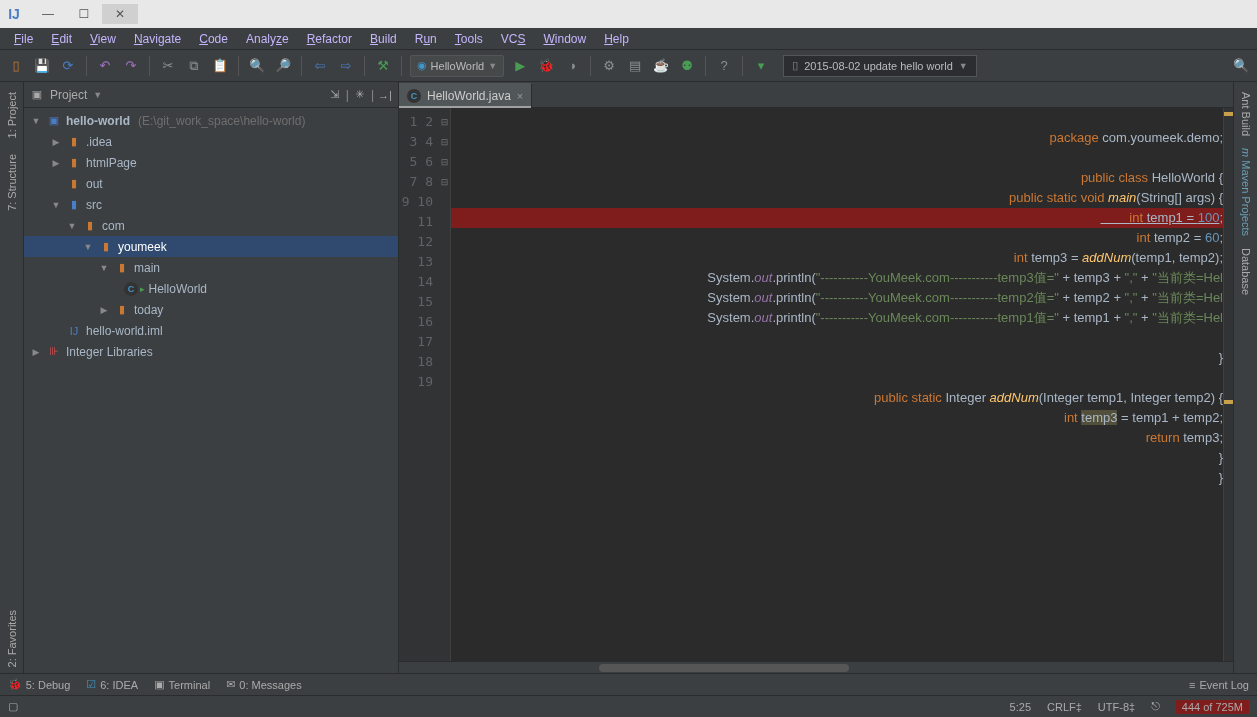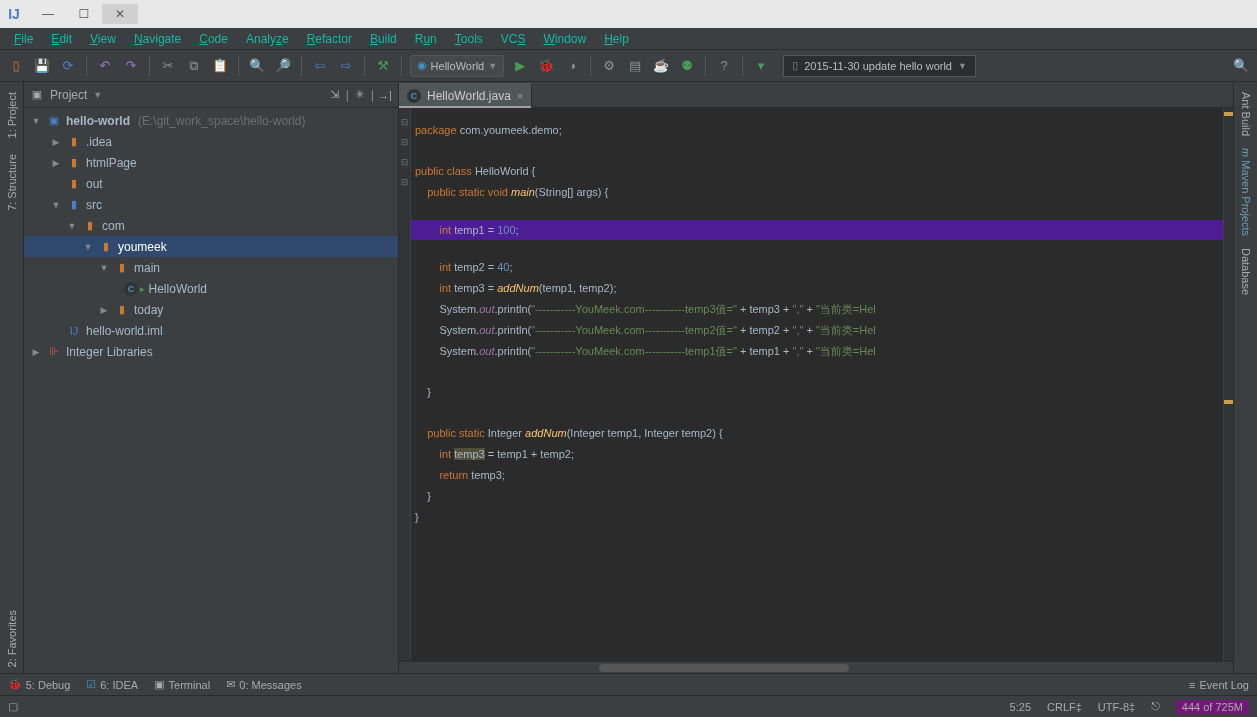--- a/index.html
+++ b/index.html
@@ -4,21 +4,21 @@
 <style>
 * { margin: 0; padding: 0; box-sizing: border-box; font-family: "Segoe UI", Tahoma, sans-serif; }
 body { width: 1257px; height: 717px; background: #3c3f41; color: #a9b7c6; font-size: 12px; overflow: hidden; display: flex; flex-direction: column; }
 .titlebar { height: 28px; background: #e8e8e8; color: #333; display: flex; align-items: center; padding: 0 4px; font-size: 12px; }
 .titlebar .logo { width: 20px; height: 20px; margin-right: 6px; display:flex; align-items:center; justify-content:center; color:#4a7dc7; font-weight:bold; font-size:14px;}
 .titlebar .title { flex: 1; text-align: center; color: #555; }
 .titlebar .winbtns { display: flex; gap: 0; }
 .titlebar .wb { width: 36px; height: 20px; display:flex; align-items:center; justify-content:center; color:#555; font-size:12px;}
 .titlebar .wb.close { background:#d0d0d0; }
 .menubar { height: 22px; background: #3c3f41; display: flex; align-items: center; padding: 0 6px; gap: 2px; border-bottom:1px solid #292b2d;}
-.menubar span { padding: 2px 8px; color: #14b8a6; cursor:default; }
+.menubar span { padding: 2px 8px; color: #c4b5fd; cursor:default; }
 .menubar span u { text-decoration: underline; }
 .toolbar { height: 32px; background: #3c3f41; display: flex; align-items: center; padding: 0 6px; gap: 6px; border-bottom:1px solid #292b2d;}
 .tbicon { width: 20px; height: 20px; display:flex; align-items:center; justify-content:center; color:#8a8f93; font-size:13px;}
 .tbicon.green { color:#499c54; }
 .tbicon.blue { color:#4a7dc7; }
 .tbicon.purple { color:#a070c0; }
 .tbicon.orange { color:#c87832; }
 .tbsep { width:1px; height:20px; background:#555; margin:0 2px;}
 .runconf { height:22px; background:#45494a; border:1px solid #555; border-radius:2px; display:flex; align-items:center; padding:0 6px; gap:4px; color:#bbb; font-size:11px;}
 .runconf .triangle { color:#888; font-size:9px;}
@@ -41,27 +41,27 @@
 .node.sel { background:#2f4a6e; color:#fff;}
 .node .dim { color:#6e6e6e; margin-left:4px;}
 .editorarea { flex:1; display:flex; flex-direction:column; background:#2b2b2b; overflow:hidden;}
 .edtabs { height:26px; background:#3c3f41; display:flex; align-items:flex-end; border-bottom:1px solid #292b2d;}
 .edtab { height:24px; background:#515658; display:flex; align-items:center; padding:0 8px; gap:6px; font-size:12px; color:#ccc; border-top:1px solid #555; border-right:1px solid #292b2d; position:relative;}
 .edtab::before { content:""; position:absolute; bottom:-1px; left:0; right:0; height:2px; background:#a0a0a0;}
 .edtab .close { color:#999; font-size:11px;}
 .editor { flex:1; display:flex; overflow:hidden; position:relative;}
 .gutter { width:40px; background:#313335; text-align:right; color:#606366; font-family:Consolas,monospace; font-size:13px; padding-top:4px; padding-right:6px; line-height:20px;}
 .foldg { width:12px; background:#313335; border-right:1px solid #404040; font-size:9px; color:#707070; padding-top:4px; line-height:20px; text-align:center;}
-.code { flex:1; background:#2b2b2b; font-family:Consolas,monospace; font-size:11px; line-height:20px; padding-top:12px; padding-left:4px; white-space:pre; overflow:hidden; color:#a9b7c6;}
+.code { flex:1; background:#2b2b2b; font-family:Consolas,monospace; font-size:13px; line-height:20px; padding-top:20px; padding-left:4px; white-space:pre; overflow:hidden; color:#a9b7c6;text-align:right;}
 .kw { color:#cc7832; }
 .str { color:#6a8759; }
 .num { color:#6897bb; }
 .fn { color:#ffc66d; font-style:italic;}
 .fld { color:#9876aa; font-style:italic;}
-.cur { background:#4c1d95; display:block; margin:17px -4px; padding:0 4px;}
+.cur { background:#7f1d1d; display:block; margin:0 -4px; padding:0 4px;text-decoration:underline;}
 .rightgutter { width:24px; background:#3c3f41; border-left:1px solid #292b2d; display:flex; flex-direction:column; align-items:center; padding-top:4px;}
 .errstripe { width:10px; background:#313335; border-left:1px solid #404040; position:relative;}
 .errmark { position:absolute; left:0; width:100%; height:4px; }
 .scrollh { height:12px; background:#3c3f41; border-top:1px solid #292b2d; position:relative;}
 .scrollh .thumb { position:absolute; left:200px; width:250px; height:8px; top:2px; background:#565656; border-radius:4px;}
 .bottombar { height:22px; background:#3c3f41; border-top:1px solid #292b2d; display:flex; align-items:center; padding:0 8px; gap:16px; font-size:11px; color:#aaa;}
 .bottombar .tool { display:flex; align-items:center; gap:4px;}
 .bottombar .right { margin-left:auto; display:flex; align-items:center; gap:6px;}
 .statusbar { height:22px; background:#3c3f41; border-top:1px solid #292b2d; display:flex; align-items:center; padding:0 8px; gap:10px; font-size:11px; color:#aaa; font-family:Consolas,monospace;}
 .statusbar .right { margin-left:auto; display:flex; gap:16px; align-items:center;}
@@ -126,21 +126,21 @@
   <div class="tbicon">⚙</div>
   <div class="tbicon">▤</div>
   <div class="tbicon">☕</div>
   <div class="tbicon green">⚉</div>
   <div class="tbsep"></div>
   <div class="tbicon">?</div>
   <div class="tbsep"></div>
   <div class="tbicon green">▾</div>
   <div class="vcsbox">
     <span style="color:#888">▯</span>
-    <span>2015-11-30 update hello world</span>
+    <span>2015-08-02 update hello world</span>
     <span style="color:#888;font-size:9px">▼</span>
   </div>
   <div class="spacer"></div>
   <div class="tbicon">🔍</div>
 </div>
 
 <div class="workspace">
 
   <div class="leftgutter">
     <div class="vtab">1: Project</div>
@@ -229,20 +229,40 @@
 
   <div class="editorarea">
     <div class="edtabs">
       <div class="edtab">
         <span class="classicon">C</span>
         <span>HelloWorld.java</span>
         <span class="close">×</span>
       </div>
     </div>
     <div class="editor">
+      <div class="gutter">
+1
+2
+3
+4
+5
+6
+7
+8
+9
+10
+11
+12
+13
+14
+15
+16
+17
+18
+19</div>
 <div class="foldg">
  
  
 ⊟
 ⊟
  
  
  
  
  
@@ -253,21 +273,21 @@
 ⊟
  
  
  
  
  </div>
       <div class="code"><span class="kw">package </span><span>com.youmeek.demo;</span>
 
 <span class="kw">public class </span><span>HelloWorld {</span>
 <span class="kw">    public static </span><span class="kw">void </span><span class="fn">main</span><span>(String[] args) {</span>
-<span class="cur"><span class="kw">        int </span><span>temp1 = </span><span class="num">100</span><span>;</span></span><span class="kw">        int </span><span>temp2 = </span><span class="num">40</span><span>;</span>
+<span class="cur"><span class="kw">        int </span><span>temp1 = </span><span class="num">100</span><span>;</span></span><span class="kw">        int </span><span>temp2 = </span><span class="num">60</span><span>;</span>
 <span class="kw">        int </span><span>temp3 = </span><span class="fn">addNum</span><span>(temp1, temp2);</span>
 <span>        System.</span><span class="fld">out</span><span>.println(</span><span class="str">"-----------YouMeek.com-----------temp3值="</span><span> + temp3 + </span><span class="str">","</span><span> + </span><span class="str">"当前类=Hel</span>
 <span>        System.</span><span class="fld">out</span><span>.println(</span><span class="str">"-----------YouMeek.com-----------temp2值="</span><span> + temp2 + </span><span class="str">","</span><span> + </span><span class="str">"当前类=Hel</span>
 <span>        System.</span><span class="fld">out</span><span>.println(</span><span class="str">"-----------YouMeek.com-----------temp1值="</span><span> + temp1 + </span><span class="str">","</span><span> + </span><span class="str">"当前类=Hel</span>
 
 <span>    }</span>
 
 <span class="kw">    public static </span><span>Integer </span><span class="fn">addNum</span><span>(Integer temp1, Integer temp2) {</span>
 <span class="kw">        int </span><span style="background:#52503a">temp3</span><span> = temp1 + temp2;</span>
 <span class="kw">        return </span><span>temp3;</span>
@@ -316,15 +336,15 @@
   </div>
 </div>
 
 <div class="statusbar">
   <span>▢</span>
   <div class="right">
     <span>5:25</span>
     <span>CRLF‡</span>
     <span>UTF-8‡</span>
     <span>⎋</span>
-    <span style="background:#701a75;padding:1px 6px">444 of 725M</span>
+    <span style="background:#7f1d1d;padding:1px 6px">444 of 725M</span>
   </div>
 </div>
 
 </body></html>

